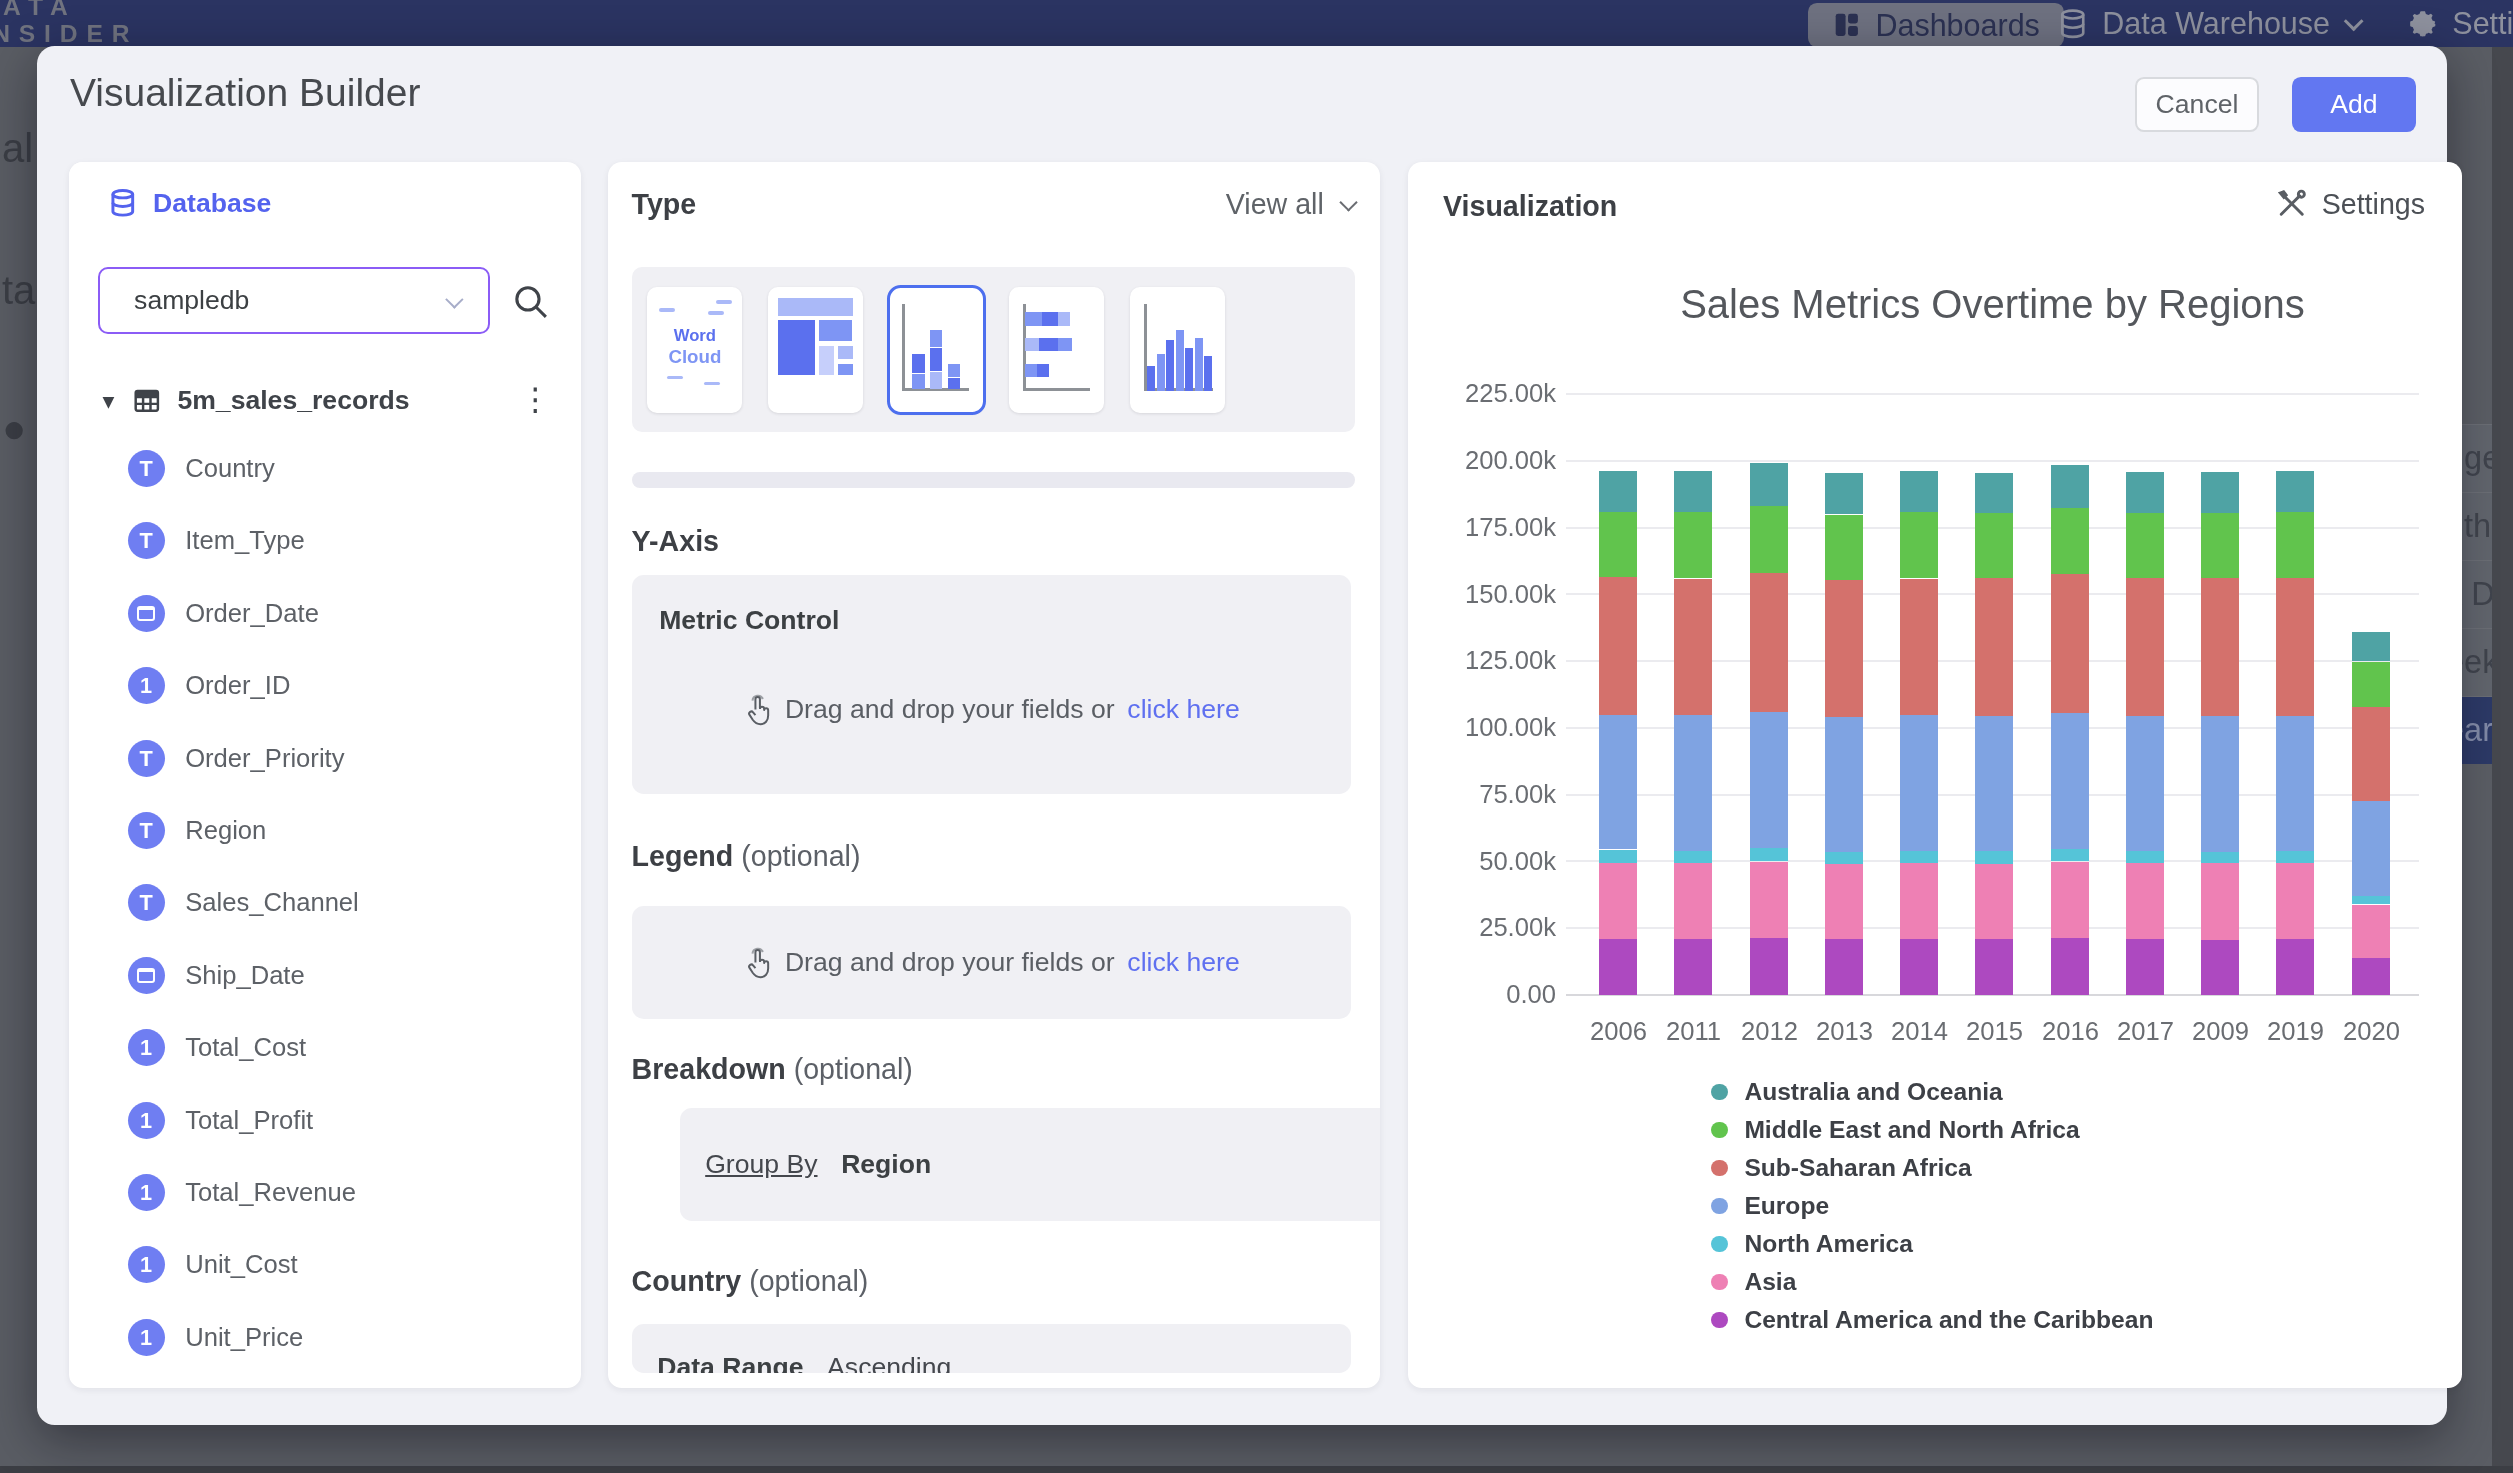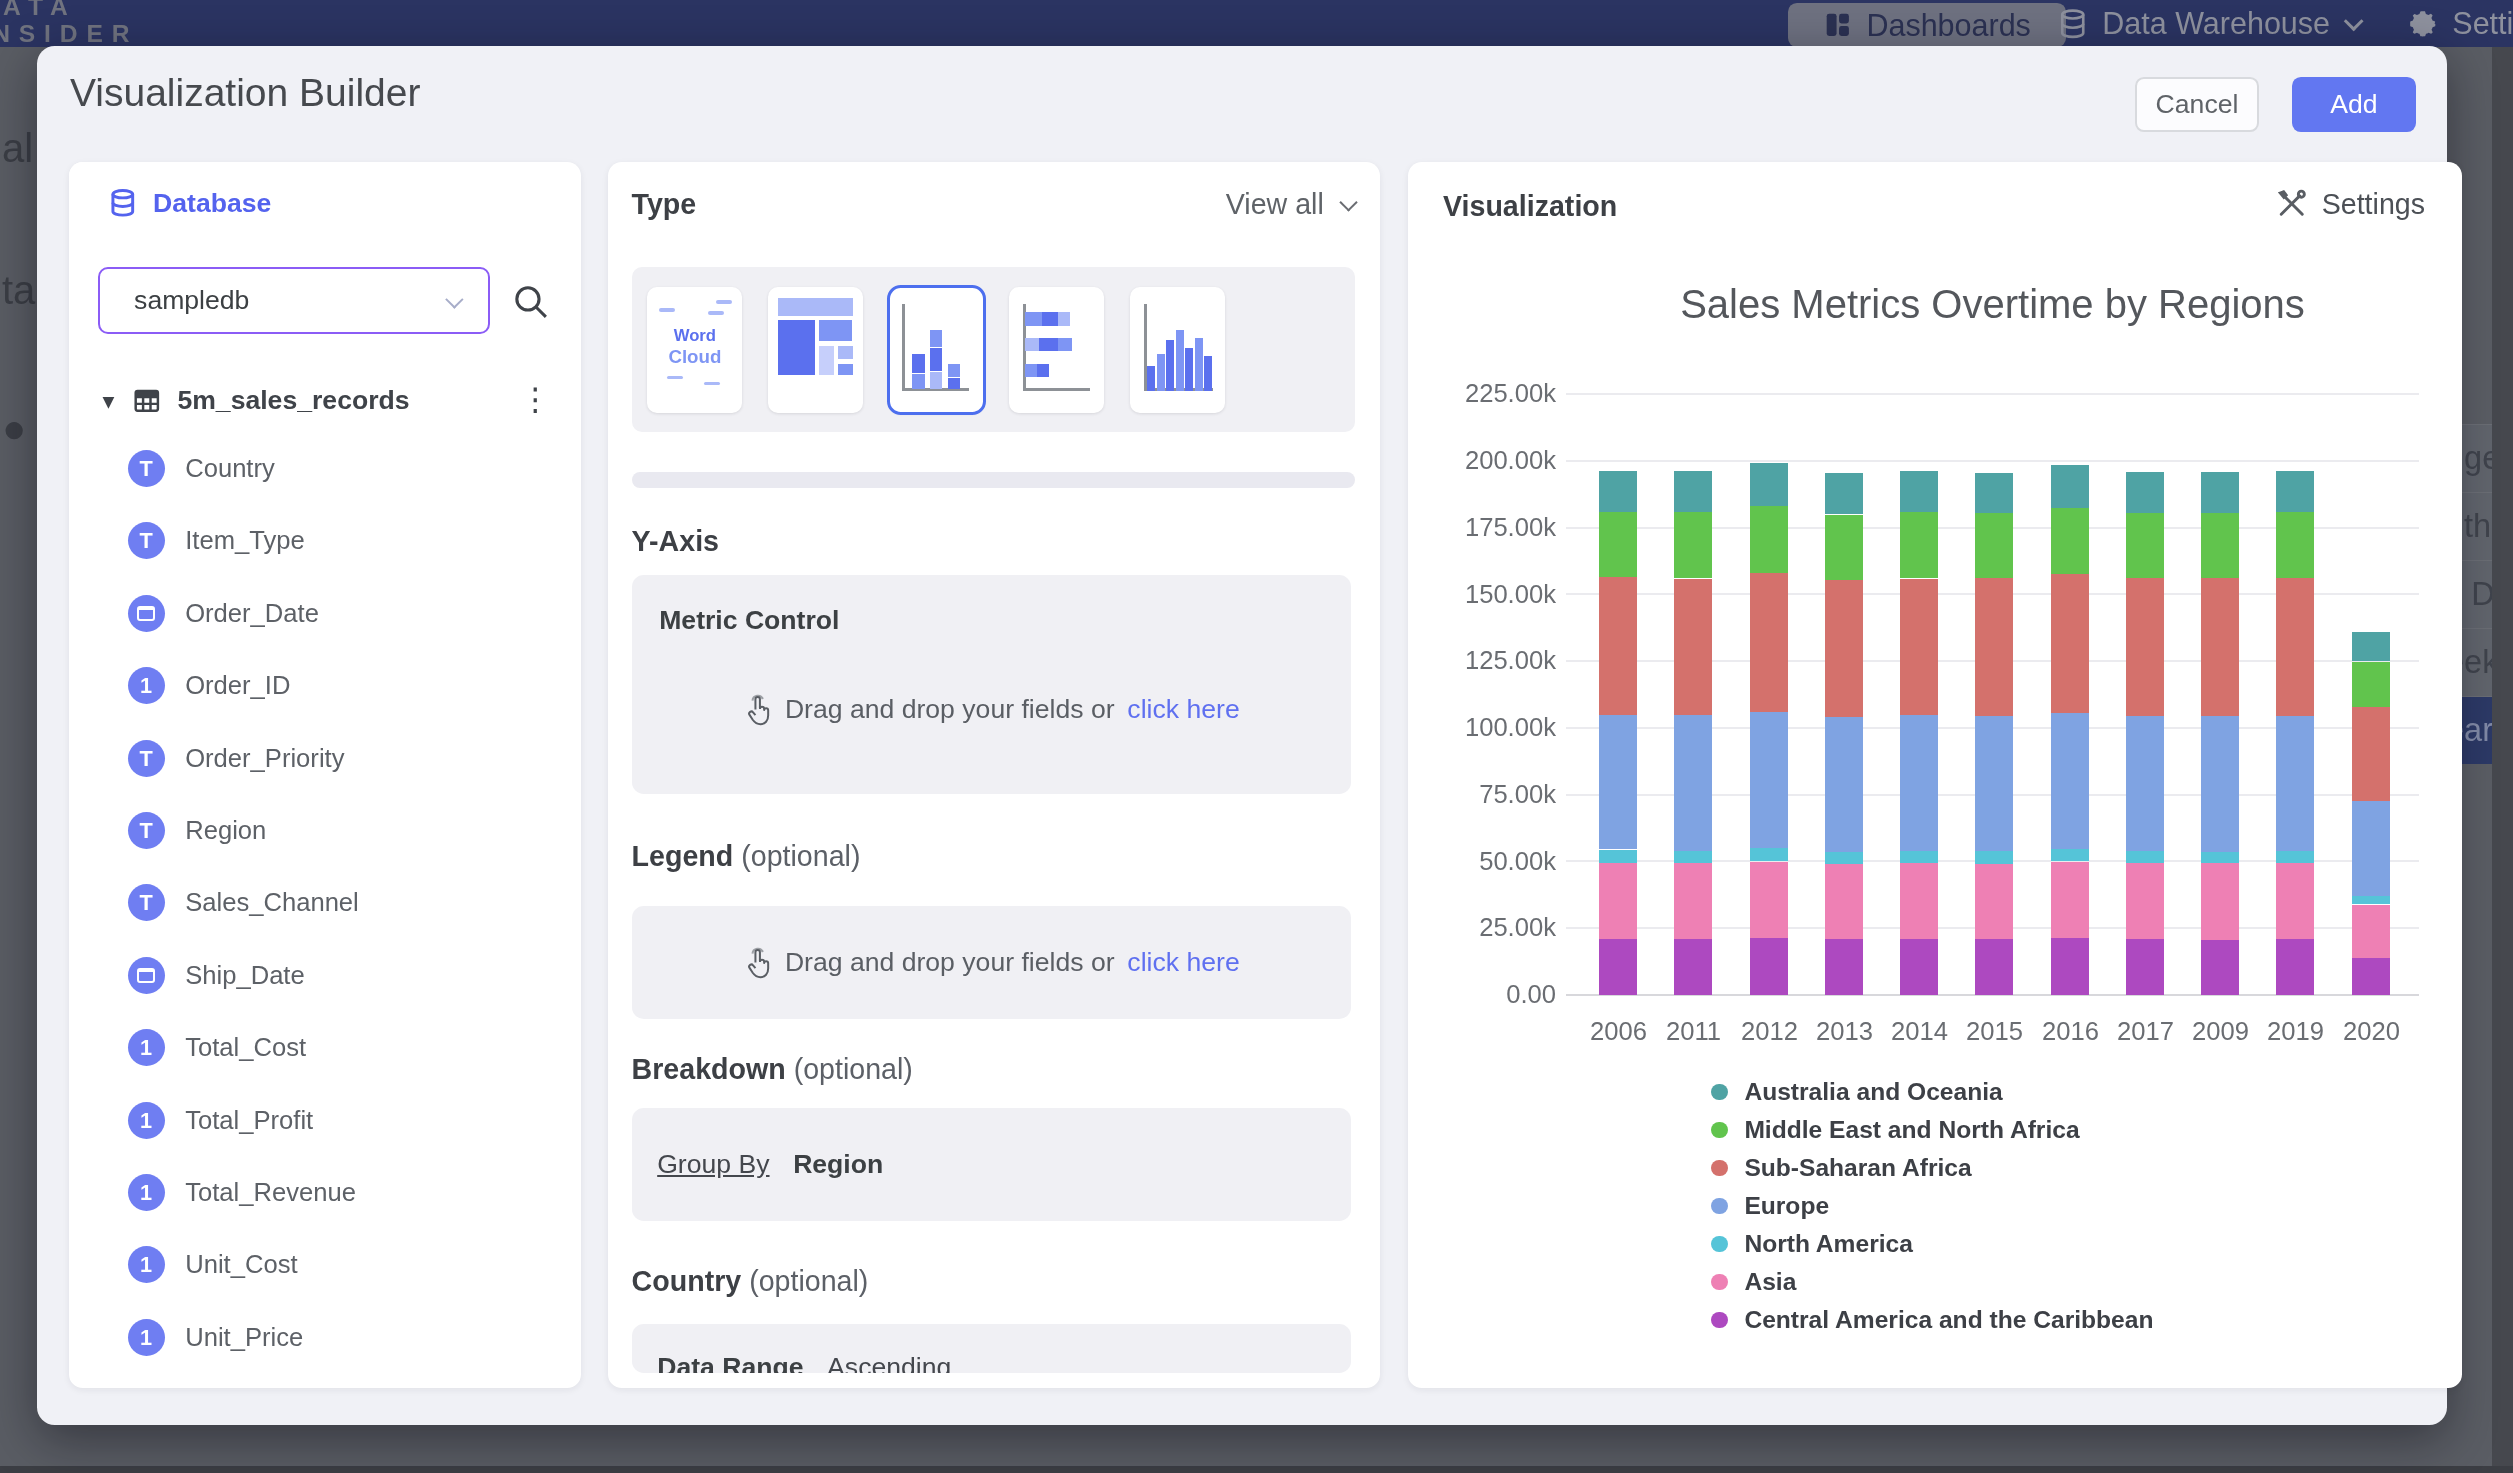--- a/index.html
+++ b/index.html
@@ -7,21 +7,21 @@
   body {
     position:relative; overflow:hidden;
     background:#5a5d64;
     font-family:"Liberation Sans", sans-serif;
     -webkit-font-smoothing:antialiased;
   }
   
   .topbar { position:absolute; left:0; top:0; width:2514px; height:47px; background:#2b3462; }
   .logo { position:absolute; left:-23.6px; top:-5.9px; color:#70737f; font-weight:bold; letter-spacing:8.9px; font-size:24.6px; line-height:26.6px; }
   .nav-item { position:absolute; top:0; height:47px; display:flex; align-items:center; gap:13.8px; color:#8e919e; font-size:30.5px; white-space:nowrap; }
-  .nav-tab-active { background:#6e7180; border-radius:8.9px; color:#2b3152; padding:0 35px; top:3px; height:44px; }
+  .nav-tab-active { background:#6e7180; border-radius:8.9px; color:#2b3152; padding:0 24px; top:3px; height:44px;margin-left:20px; }
   .chev { width:13.8px; height:13.8px; border-right:3px solid #8e919e; border-bottom:3px solid #8e919e; transform:rotate(45deg) translateY(-3.9px); }
   .bg-left-frag { position:absolute; left:2px; color:#3b3e45; font-size:40px; }
   .bg-right { position:absolute; left:2446px; top:424px; width:46px; }
   .bg-right-row { height:68px; border-top:1px solid #6a6d74; color:#3f434c; font-size:32.5px; display:flex; align-items:center; overflow:visible; white-space:nowrap; background:#60646c; }
   .bg-right-row.sel { background:#2c3966; color:#8089a6; }
   .bg-right-col { position:absolute; left:2492px; top:47px; width:21.7px; height:1426px; background:#46484e; }
   .bg-strip-bottom { position:absolute; left:0; top:1466px; width:2514px; height:7.9px; background:#3c3e44; }
 
   
   .modal { position:absolute; left:37px; top:46px; width:2410px; height:1379px; background:#f0f1f6; border-radius:17.7px; box-shadow:0 13.8px 49px rgba(10,12,20,.45); }
@@ -336,21 +336,21 @@
         </span>
         <span>Drag and drop your fields or</span>
         <span class="link">click here</span>
       </div>
     </div>
 
     <div class="heading" style="top:891px;">
       <span>Breakdown</span>
       <span class="opt">(optional)</span>
     </div>
-    <div class="zone" style="top:946px; height:113px;">
+    <div class="zone" style="top:946px; height:113px;margin-left:48px;">
       <div class="group-row">
         <span class="gb">Group By</span>
         <span class="gv">Region</span>
       </div>
     </div>
 
     <div class="heading" style="top:1103px;">
       <span>Country</span>
       <span class="opt">(optional)</span>
     </div>

